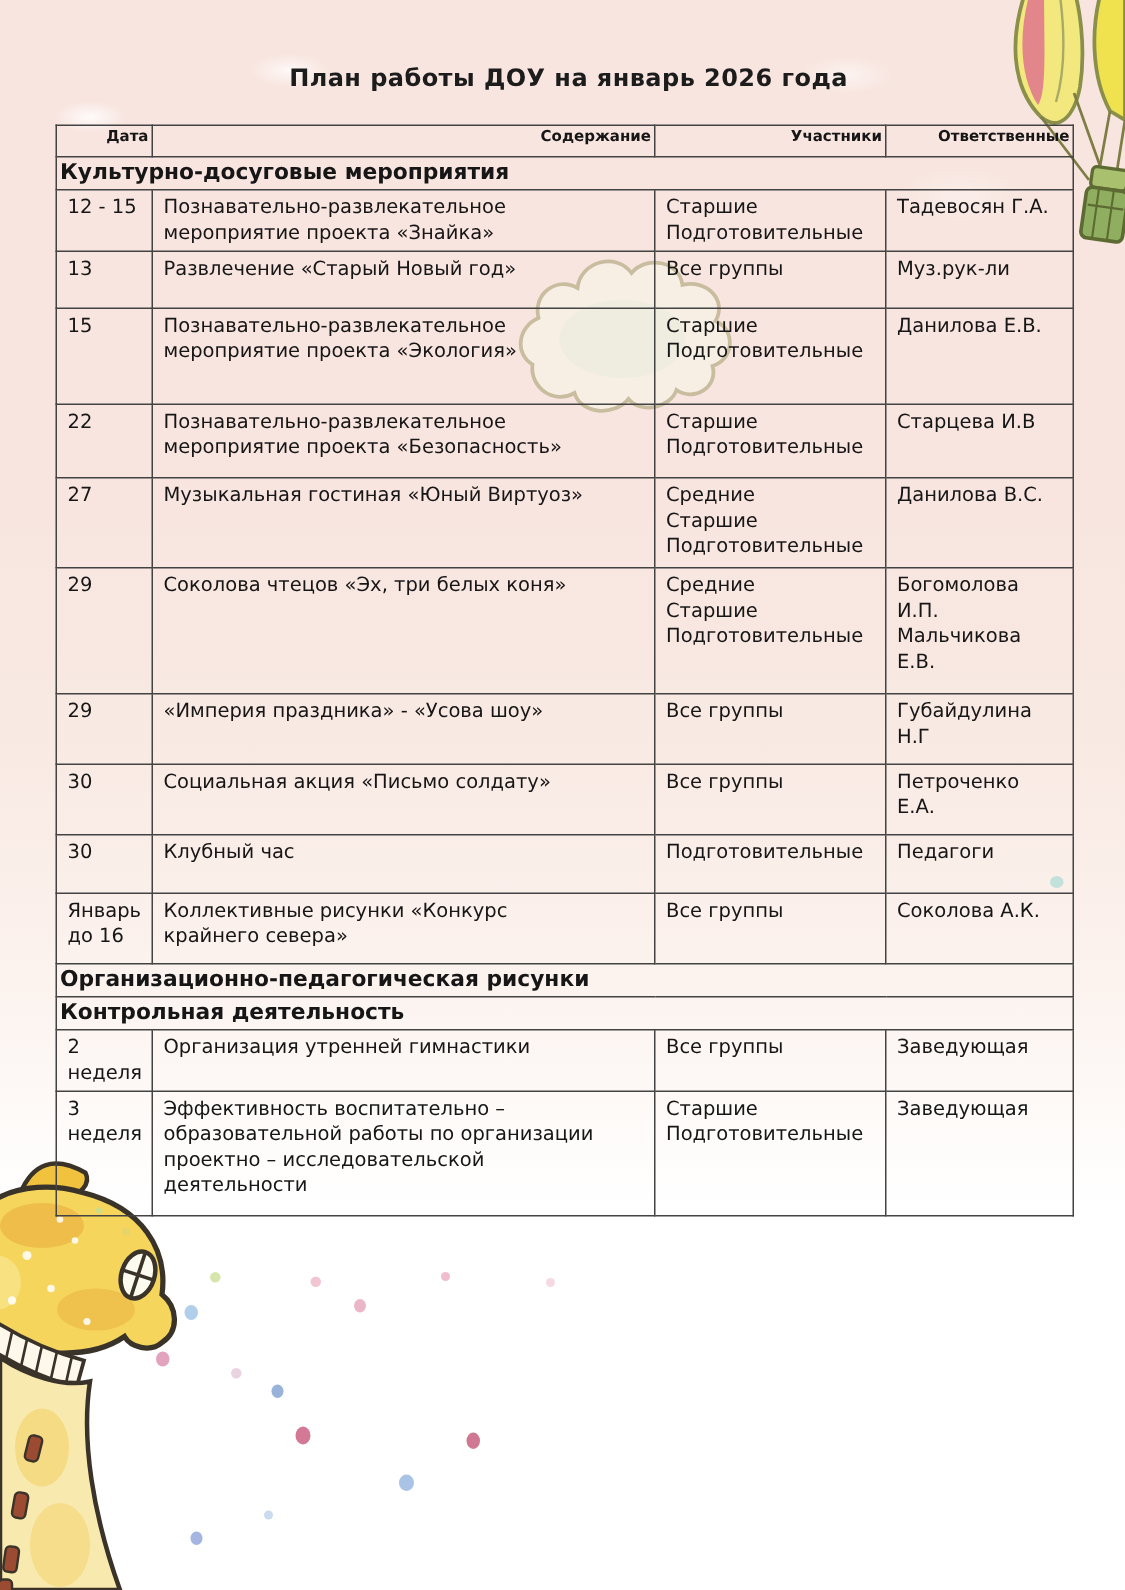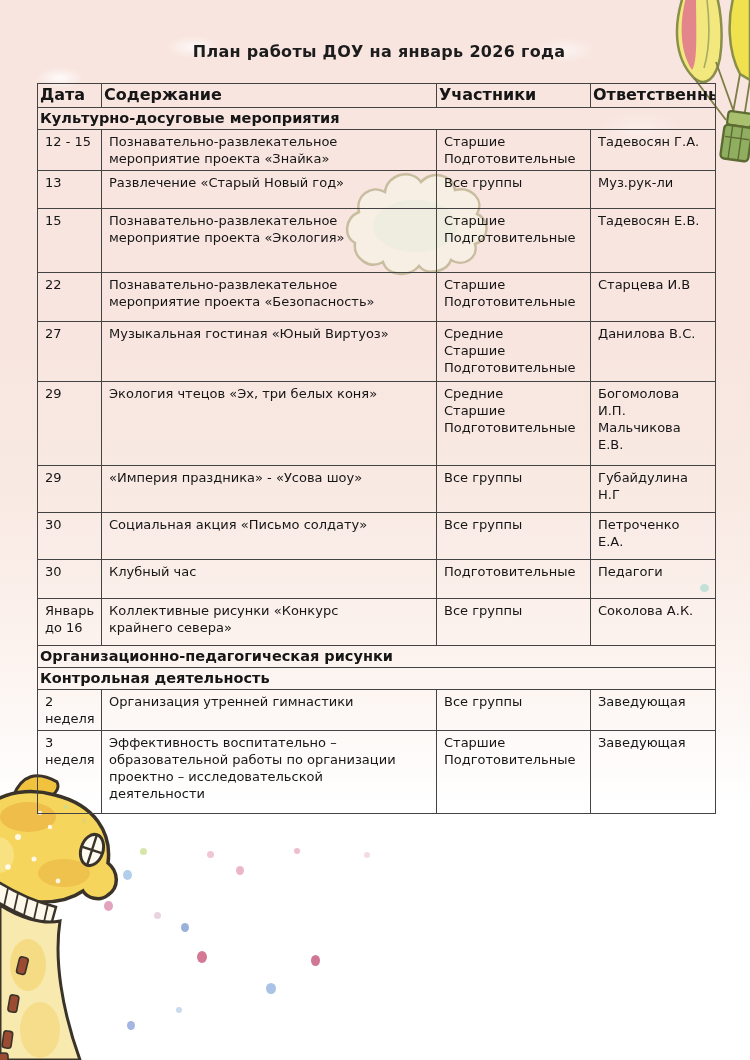--- a/index.html
+++ b/index.html
@@ -19,21 +19,21 @@
   }
   table.plan{
     position:absolute;left:37px;top:83px;width:678px;z-index:1;
     border-collapse:collapse;table-layout:fixed;background:transparent;
   }
   table.plan th,table.plan td{
     border:1px solid #434343;vertical-align:top;padding:3px 7px;
     font-size:13px;line-height:1.31;white-space:pre-line;color:#161616;
   }
   table.plan thead th{
-    font-weight:bold;text-align:left;padding:1px 2px;font-size:16px;height:18px;
+    font-weight:bold;text-align:right;padding:1px 2px;font-size:10px;height:18px;
     white-space:nowrap;overflow:hidden;
   }
   tr.sec td{font-weight:bold;text-align:left;padding:1px 2px;height:16px;font-size:14.5px;}
   td.c-date{padding-left:8px;}
   tr.r0{height:39px}  tr.r1{height:38px}  tr.r2{height:64px}  tr.r3{height:49px}
   tr.r4{height:60px}  tr.r5{height:84px}  tr.r6{height:47px}  tr.r7{height:47px}
   tr.r8{height:39px}  tr.r9{height:47px}  tr.r10{height:47px} tr.r11{height:40px}
   tr.r12{height:83px}
   .decor{position:absolute;z-index:0;pointer-events:none;}
   .dot{position:absolute;border-radius:50%;z-index:0;opacity:.85;}
@@ -146,41 +146,41 @@
         <td>Развлечение «Старый Новый год»</td>
         <td>Все группы</td>
         <td>Муз.рук-ли</td>
       </tr>
       <tr class="r2">
         <td class="c-date">15</td>
         <td>Познавательно-развлекательное
 мероприятие проекта «Экология»</td>
         <td>Старшие
 Подготовительные</td>
-        <td>Тадевосян Е.В.</td>
+        <td>Данилова Е.В.</td>
       </tr>
       <tr class="r3">
         <td class="c-date">22</td>
         <td>Познавательно-развлекательное
 мероприятие проекта «Безопасность»</td>
         <td>Старшие
 Подготовительные</td>
         <td>Старцева И.В</td>
       </tr>
       <tr class="r4">
         <td class="c-date">27</td>
         <td>Музыкальная гостиная «Юный Виртуоз»</td>
         <td>Средние
 Старшие
 Подготовительные</td>
         <td>Данилова В.С.</td>
       </tr>
       <tr class="r5">
         <td class="c-date">29</td>
-        <td>Экология чтецов «Эх, три белых коня»</td>
+        <td>Соколова чтецов «Эх, три белых коня»</td>
         <td>Средние
 Старшие
 Подготовительные</td>
         <td>Богомолова
 И.П.
 Мальчикова
 Е.В.</td>
       </tr>
       <tr class="r6">
         <td class="c-date">29</td>

